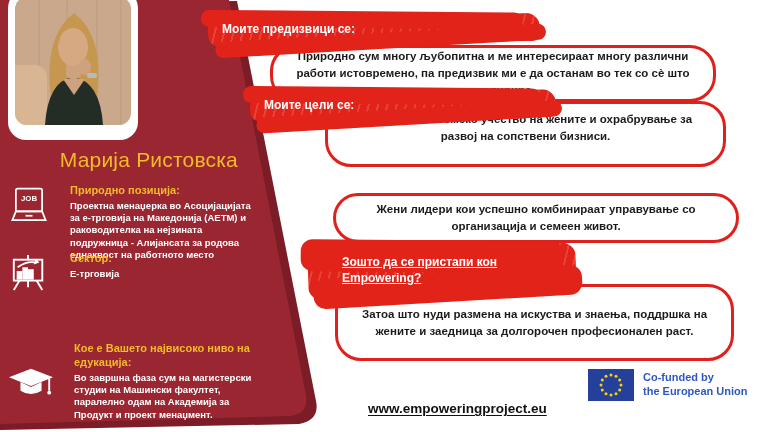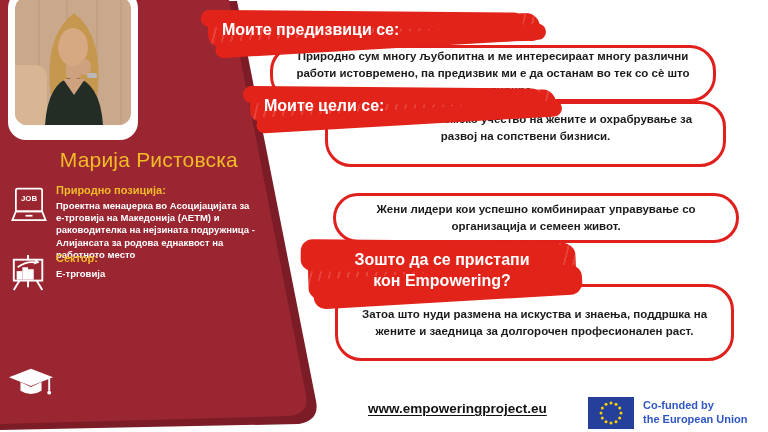--- a/index.html
+++ b/index.html
@@ -8,46 +8,46 @@
   
   .bg-svg{position:absolute;left:0;top:0;width:768px;height:432px;}
   
   .photo-frame{position:absolute;left:8px;top:-10px;width:130px;height:150px;background:#fff;
                border-radius:18px;padding:7px;box-sizing:border-box;z-index:4;}
   .photo-frame svg{display:block;border-radius:12px;}
   
   .profile-name{position:absolute;left:0;top:148px;width:238px;text-align:right;
                 color:#f2bb28;font-size:21px;font-weight:400;z-index:4;letter-spacing:.2px;}
   
-  .side-section{position:absolute;left:8px;display:flex;gap:6px;z-index:4;width:252px;}
+  .side-section{position:absolute;left:8px;display:flex;gap:20px;z-index:4;width:252px;}
   .side-icon{flex:0 0 42px;display:flex;justify-content:center;align-items:flex-start;padding-top:2px;}
   .side-text{flex:1;padding-right:4px;}
   .side-label{color:#f2bb28;font-size:11px;font-weight:700;line-height:1.25;margin-bottom:2px;}
   .side-value{color:#ffffff;font-size:9.5px;font-weight:700;line-height:1.3;}
   
   .scrib{position:absolute;z-index:3;display:flex;align-items:center;color:#fff;
-         font-size:16px;font-weight:700;line-height:1.3;}
+         font-size:12px;font-weight:700;line-height:1.3;}
   .scrib .blob{position:absolute;inset:0;background:#e2231a;border-radius:9px 14px 7px 12px;
                transform:rotate(-1.1deg);
                background-image:repeating-linear-gradient(105deg,rgba(255,255,255,.14) 0 2px,rgba(0,0,0,0) 2px 9px);}
   .scrib .blob::before{content:"";position:absolute;left:-7px;right:5%;top:-5px;height:62%;
                background:#e2231a;border-radius:12px;transform:rotate(1.6deg);}
   .scrib .blob::after{content:"";position:absolute;left:2%;right:-6px;bottom:-5px;height:58%;
                background:#e2231a;border-radius:12px;transform:rotate(-2.2deg);}
   .scrib .q{position:relative;z-index:2;padding-left:14px;}
-  .scrib.center .q{padding:0 18px;text-align:center;width:100%;}
+  .scrib.center .q{padding:0 18px;width:100%;text-decoration:underline;}
   
   .abox{position:absolute;z-index:2;border:3px solid #e0201d;border-radius:26px;background:#fff;
         display:flex;align-items:center;justify-content:center;box-sizing:border-box;}
   .abox .a{color:#1b1b1b;font-size:11.5px;font-weight:700;line-height:1.45;text-align:center;
            padding:0 22px;}
   
   .site-link{position:absolute;left:368px;top:381px;z-index:2;color:#111;font-size:13.5px;
              font-weight:700;text-decoration:underline;text-underline-offset:2px;cursor:pointer;margin-top:20px;}
-  .eu-logo{position:absolute;left:588px;top:369px;z-index:2;display:flex;gap:9px;align-items:center;margin-top:28px;}
+  .eu-logo{position:absolute;left:588px;top:369px;z-index:2;display:flex;gap:9px;align-items:center;}
   .eu-text{color:#2f56c5;font-size:11px;font-weight:700;line-height:1.25;}
 </style>
 </head>
 <body>
 
 <div class="canvas">
 
   <svg class="bg-svg" viewBox="0 0 768 432">
     <path d="M0 4 L237 1 L316 401 Q320 420 299 424 L0 430 Z" fill="#7b1c26"></path>
     <path d="M0 0 L229 0 L306 395 Q309 413 291 416 L0 424 Z" fill="#9a2632"></path>
@@ -115,20 +115,24 @@
 
   <div class="side-section" style="top:342px">
     <div class="side-icon" style="padding-top:24px">
       <svg width="46" height="36" viewBox="0 0 48 36">
         <polygon points="24,2 47,11 24,20 1,11" fill="#fff"></polygon>
         <path d="M13 16 v9 q11 7 22 0 v-9 l-11 5 Z" fill="#fff"></path>
         <line x1="43" y1="12" x2="43" y2="25" stroke="#fff" stroke-width="2"></line>
         <circle cx="43" cy="27" r="2" fill="#fff"></circle>
       </svg>
     </div>
+    <div class="side-text">
+      <div class="side-label">Кое е Вашето највисоко ниво на едукација:</div>
+      <div class="side-value">Во завршна фаза сум на магистерски студии на Машински факултет, паралелно одам на Академија за Продукт и проект менаџмент.</div>
+    </div>
   </div>
 
   <div class="scrib" style="left:208px;top:16px;width:332px;height:28px">
     <div class="blob"></div>
     <span class="q">Моите предизвици се:</span>
   </div>
   <div class="abox" style="left:270px;top:45px;width:446px;height:57px">
     <div class="a">Природно сум многу љубопитна и ме интересираат многу различни работи истовремено, па предизвик ми е да останам во тек со сè што ме инспирира.</div>
   </div>
 

